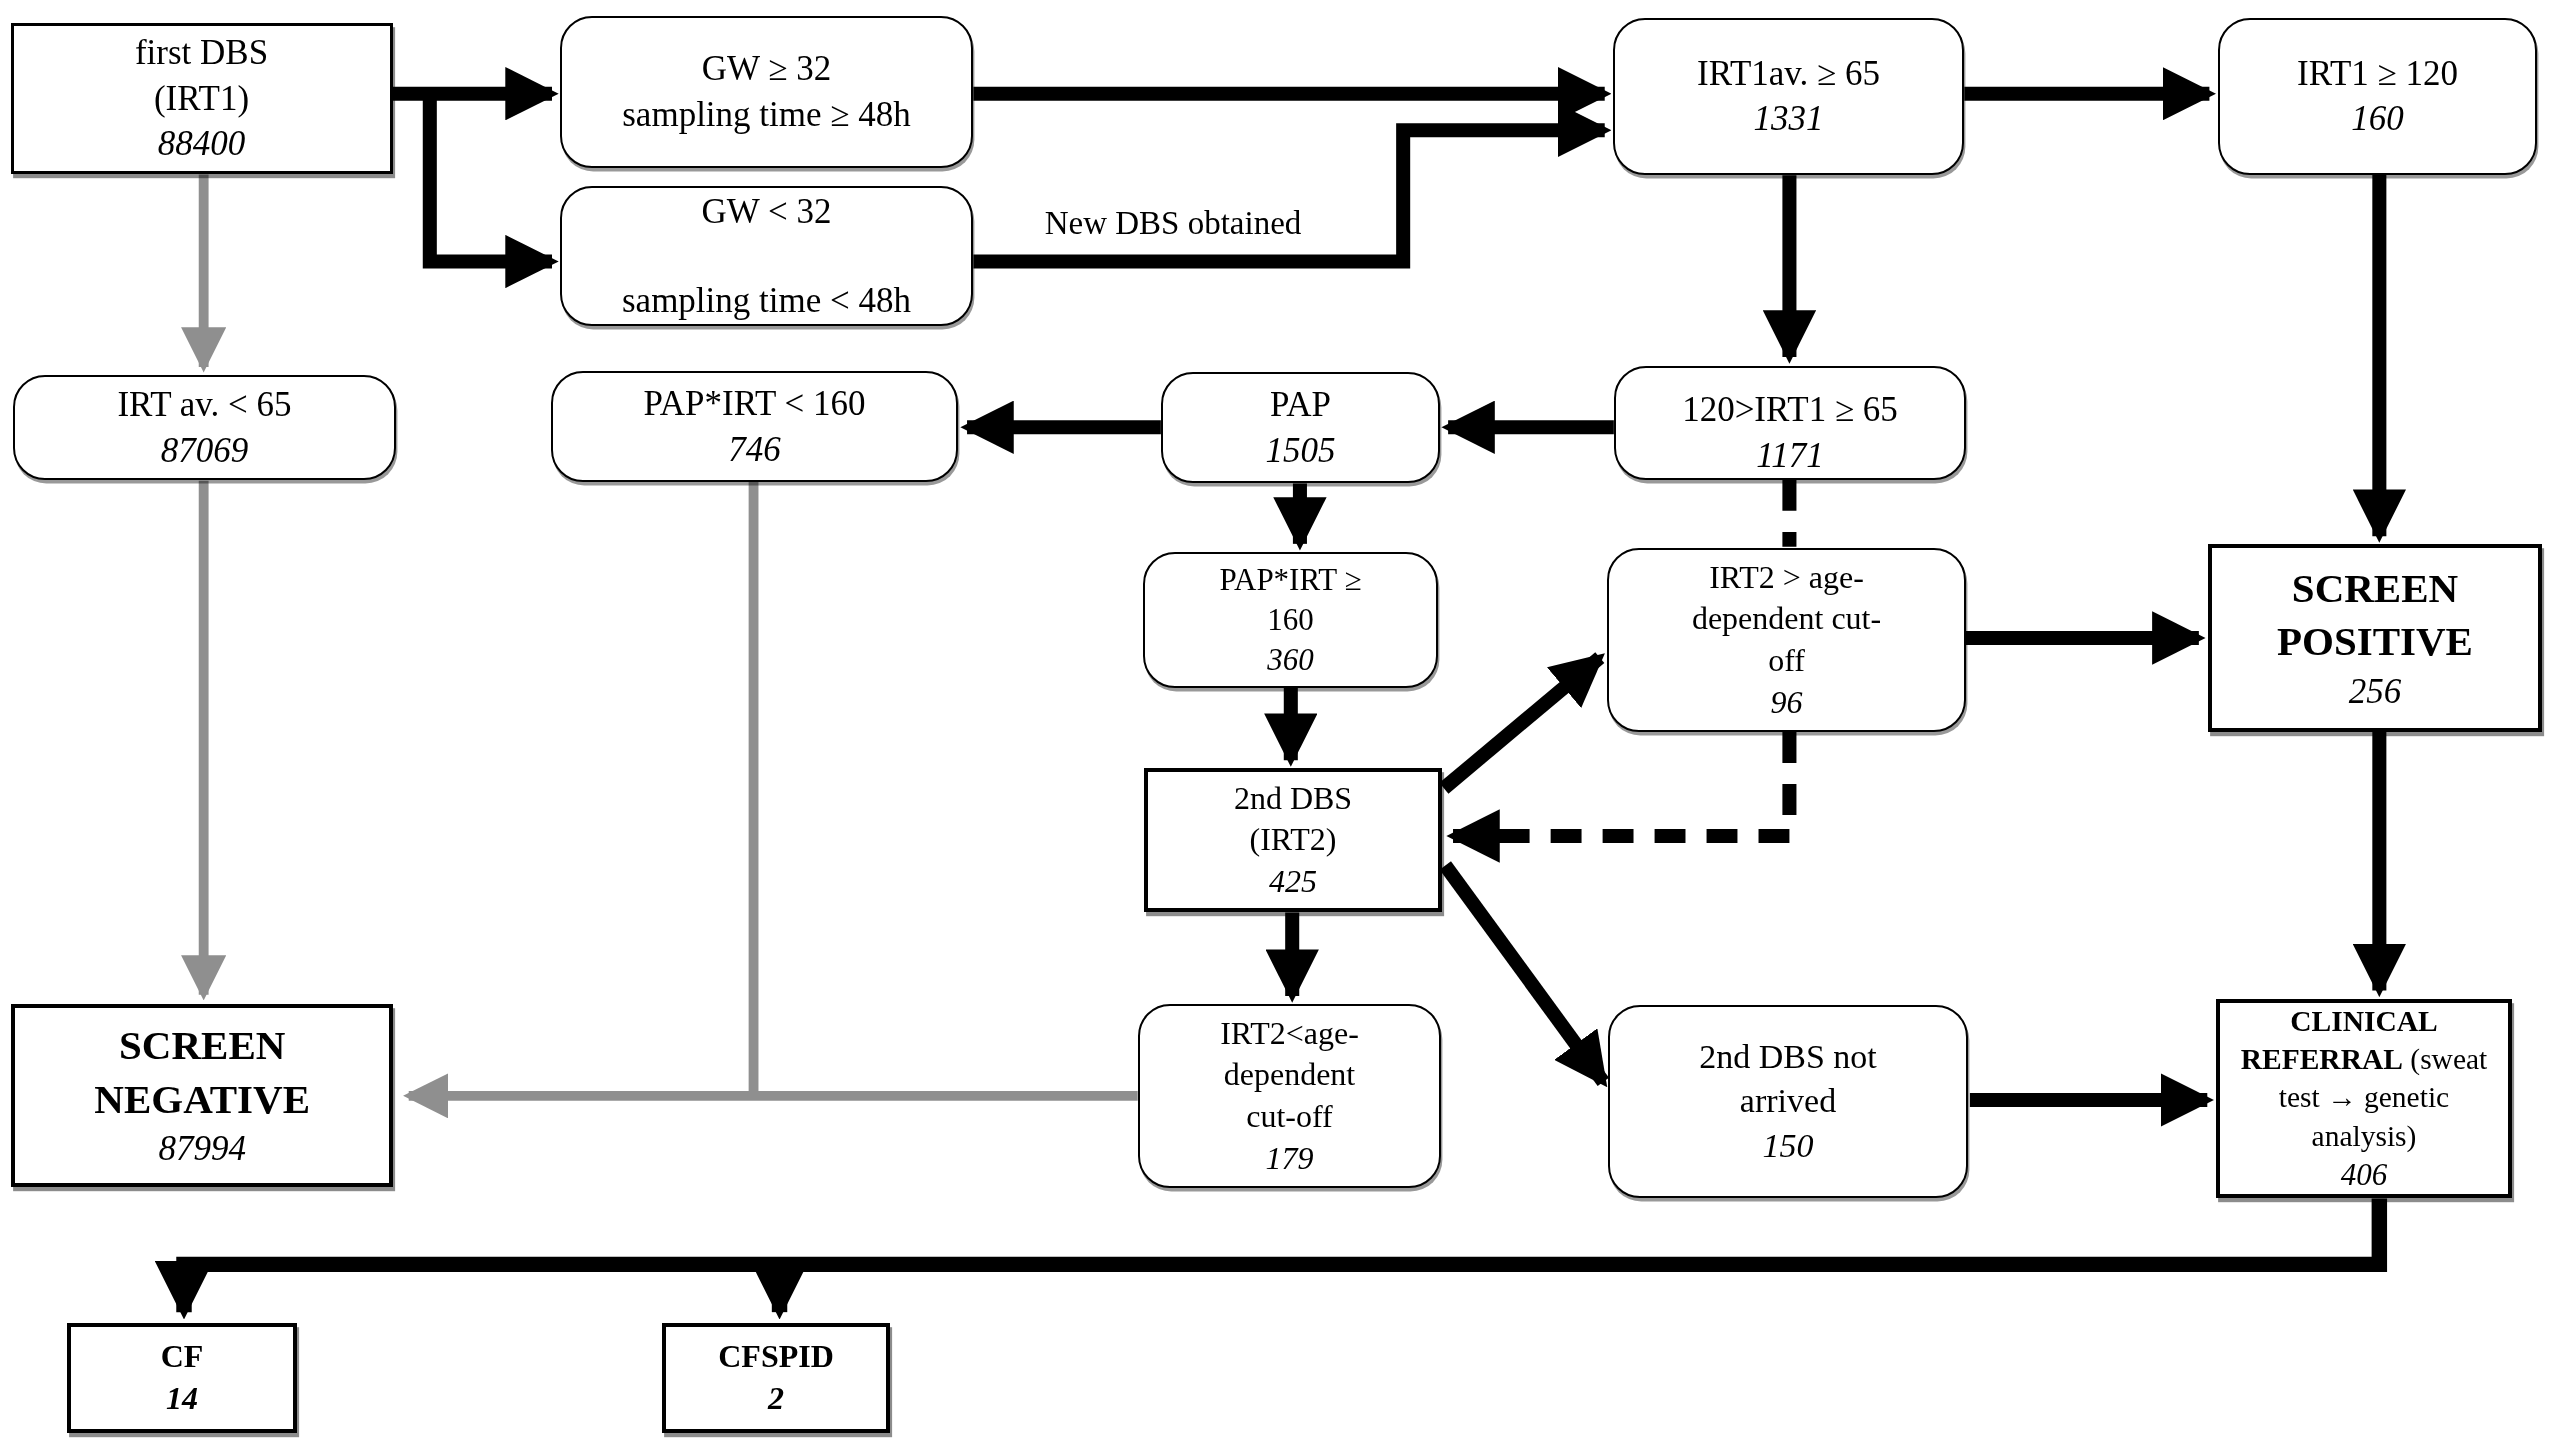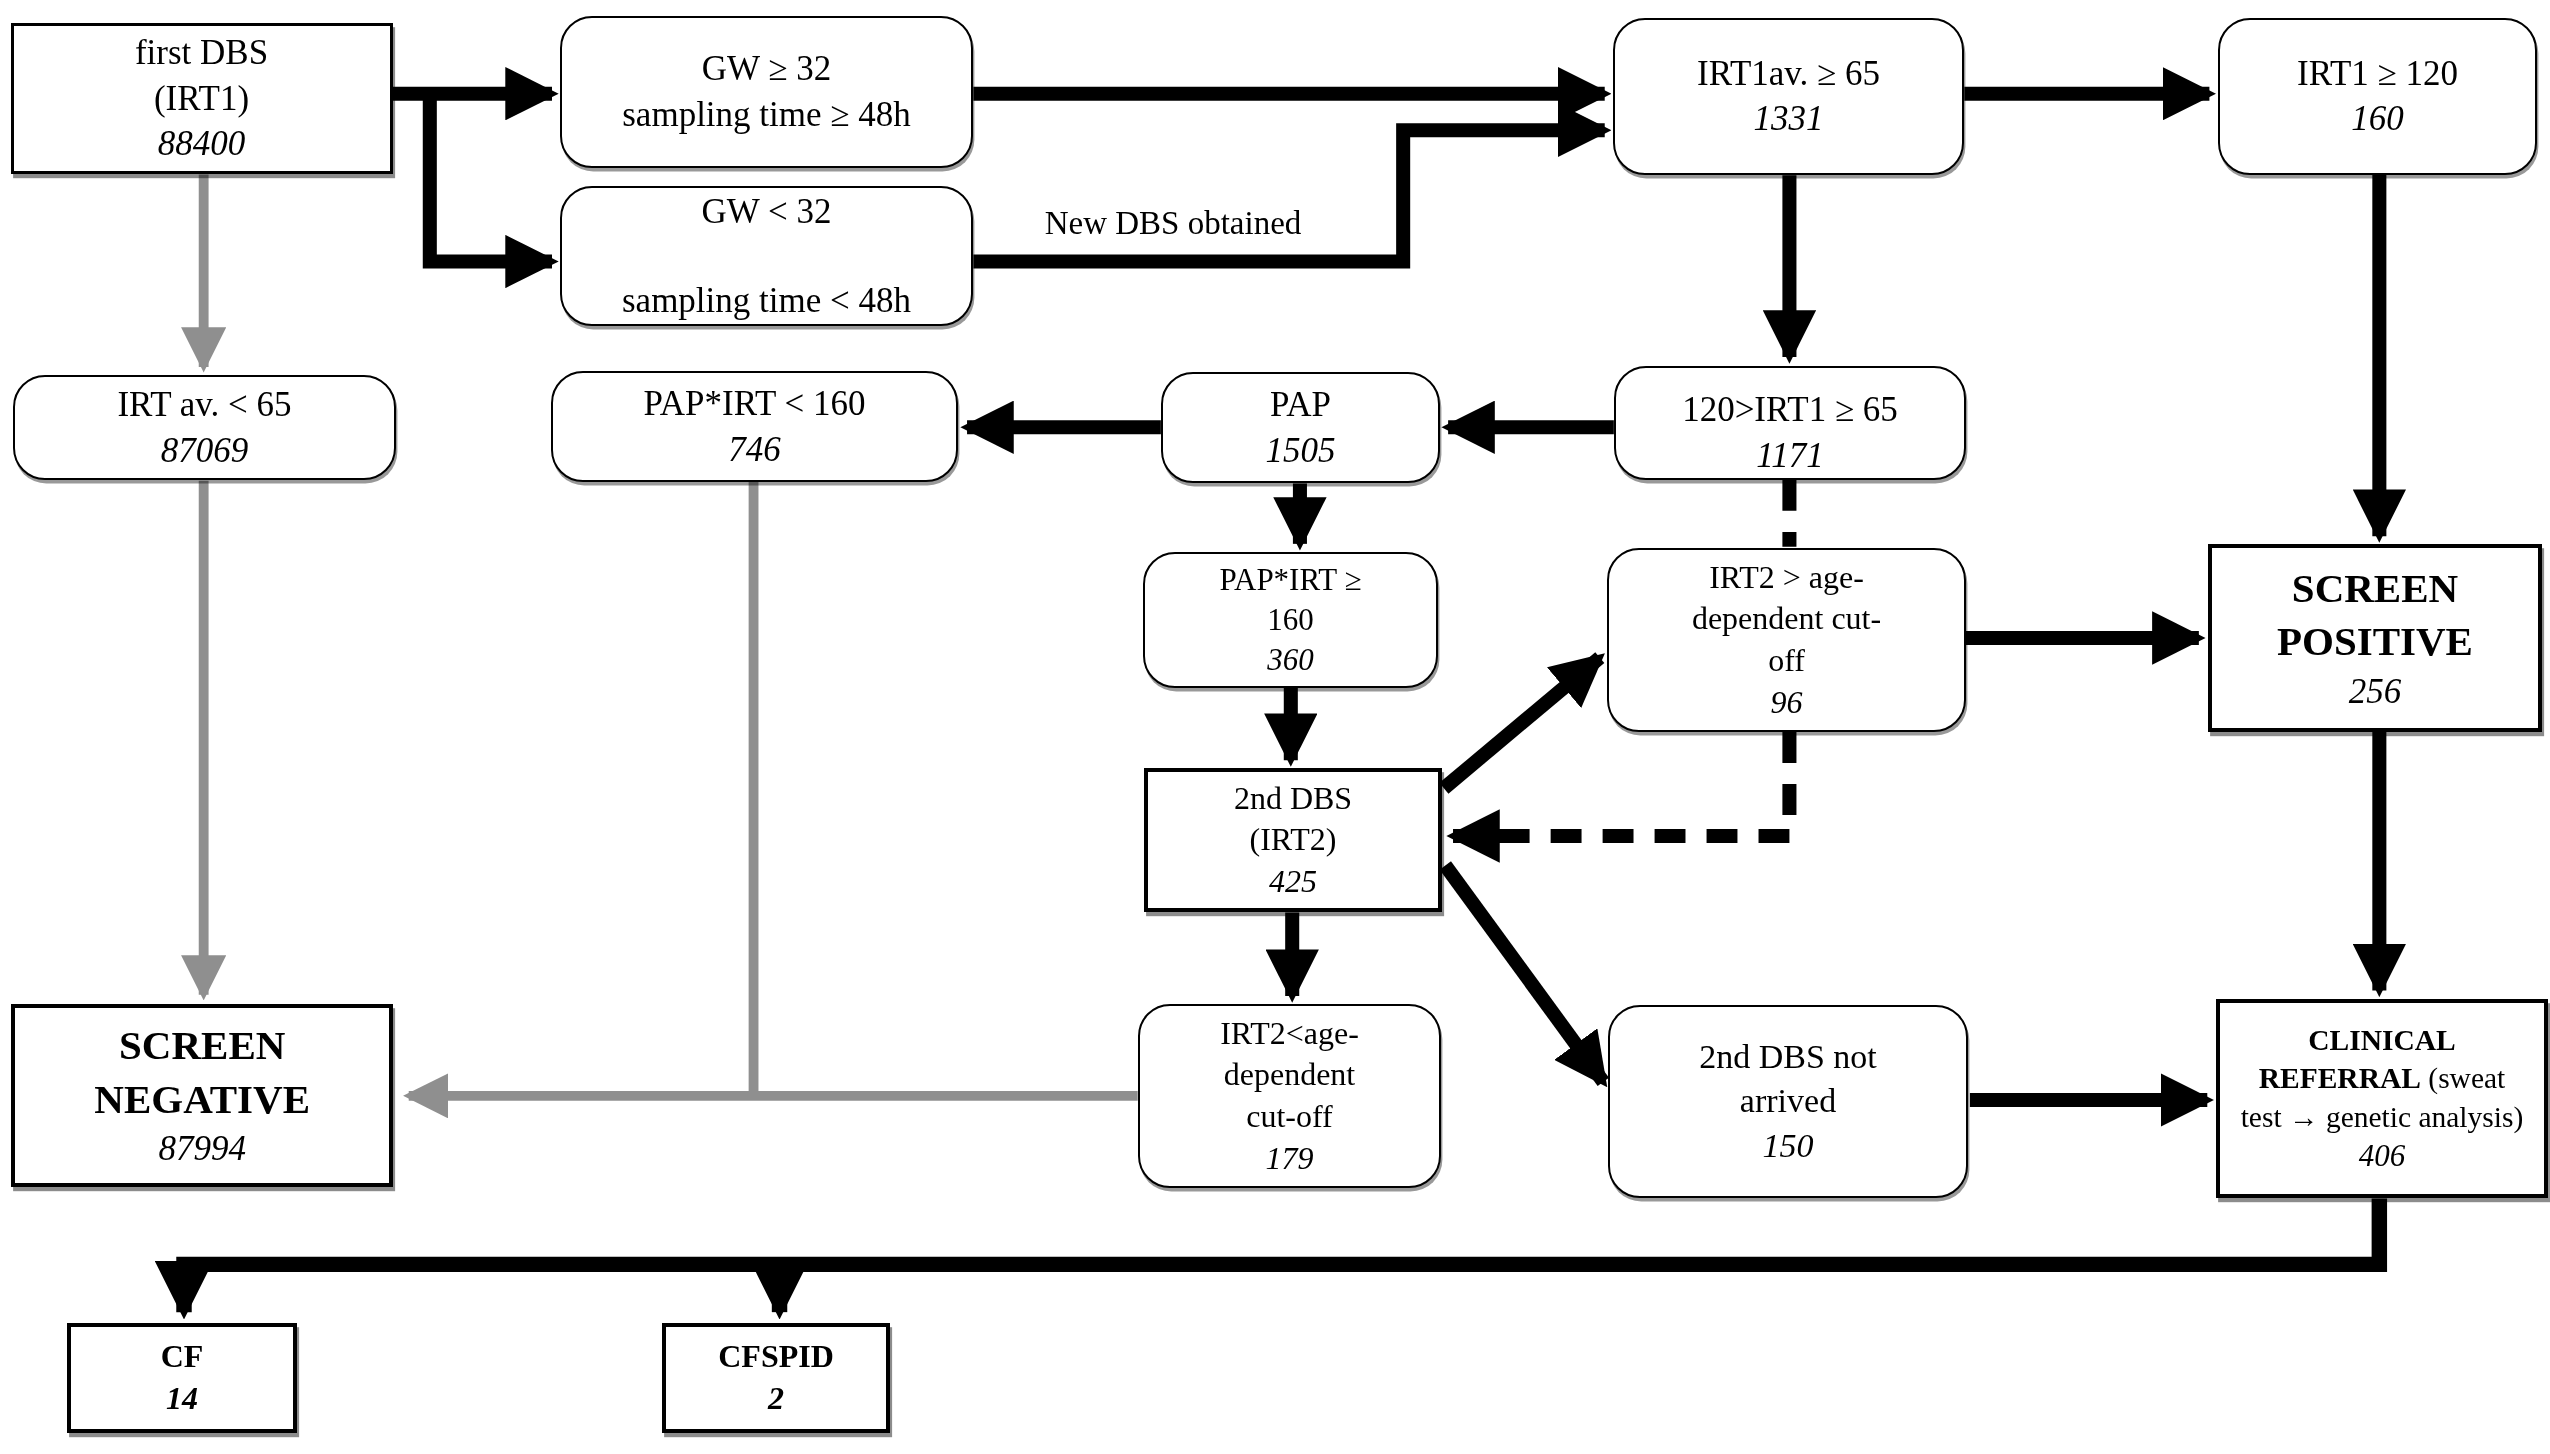--- a/index.html
+++ b/index.html
@@ -139,21 +139,21 @@
     <div>cut-off</div>
     <div class="it">179</div>
   </div>
 
   <div class="nd rd" style="left:1608px;top:1005px;width:360px;height:193px;font-size:34px;">
     <div>2nd DBS not</div>
     <div>arrived</div>
     <div class="it">150</div>
   </div>
 
-  <div class="nd sq" style="left:2216px;top:999px;width:332px;height:199px;font-size:29.5px;padding:0 17px;">
+  <div class="nd sq" style="left:2216px;top:999px;width:296px;height:199px;font-size:29.5px;padding:0 17px;">
     <div class="txt"><span class="b">CLINICAL REFERRAL</span><span> (sweat test → genetic analysis)</span></div>
     <div class="it" style="font-size:31px;">406</div>
   </div>
 
   <div class="nd sq" style="left:11.2px;top:1004px;width:382px;height:183px;font-size:35px;">
     <div class="b" style="font-size:41px;">SCREEN</div>
     <div class="b" style="font-size:41px;">NEGATIVE</div>
     <div class="it">87994</div>
   </div>
 

